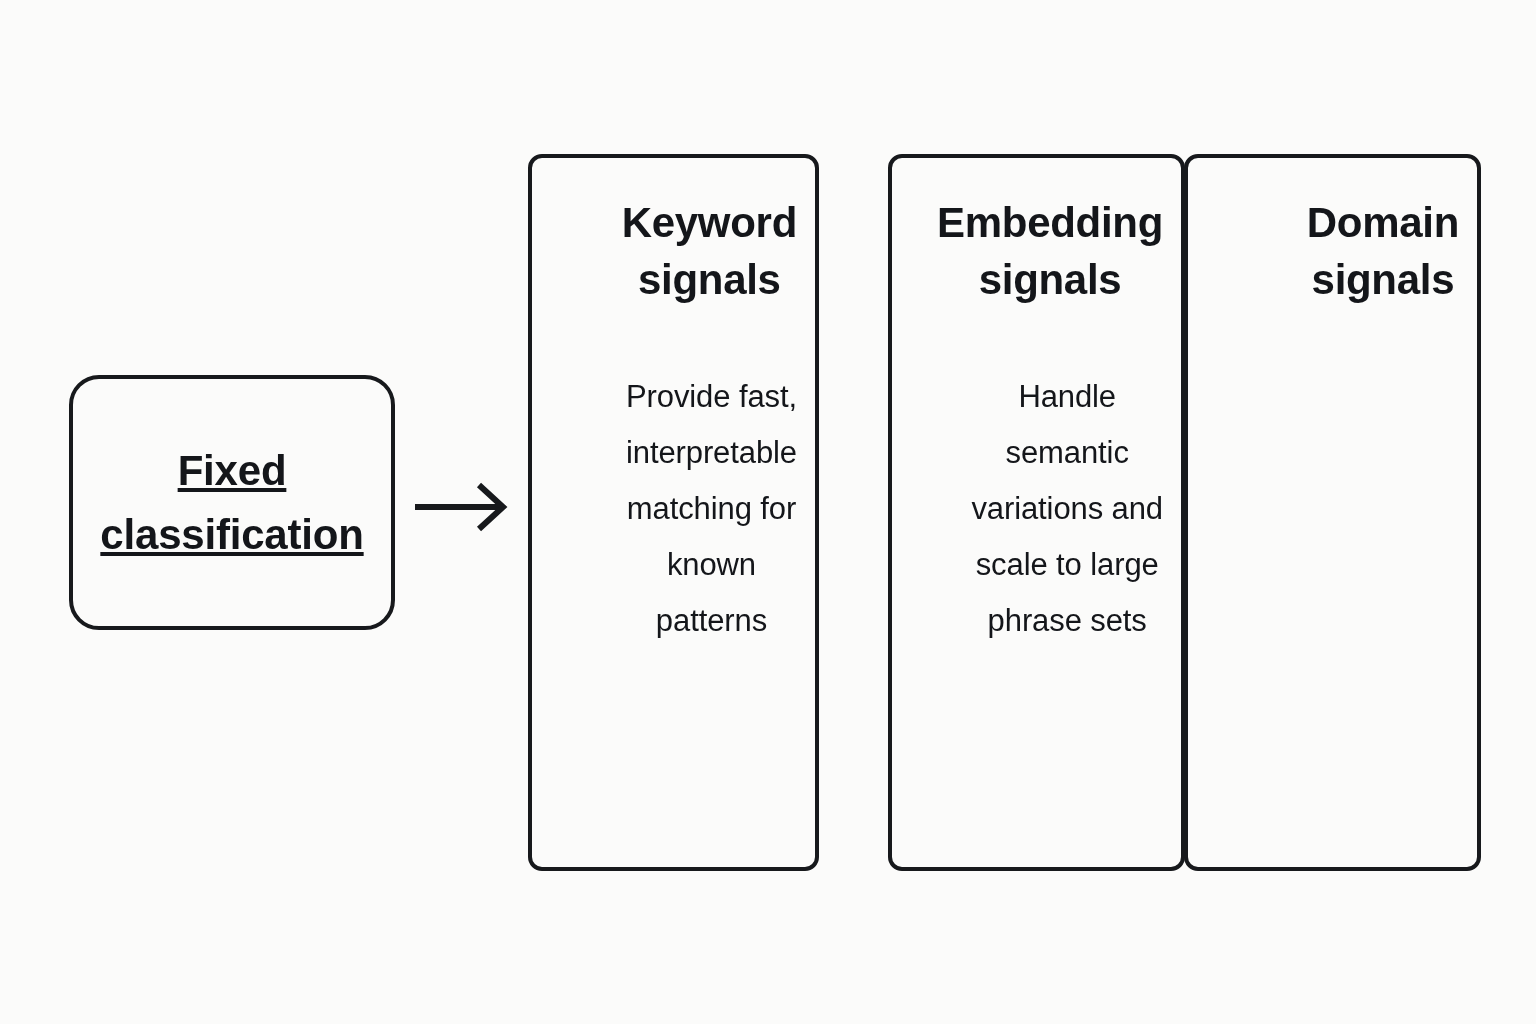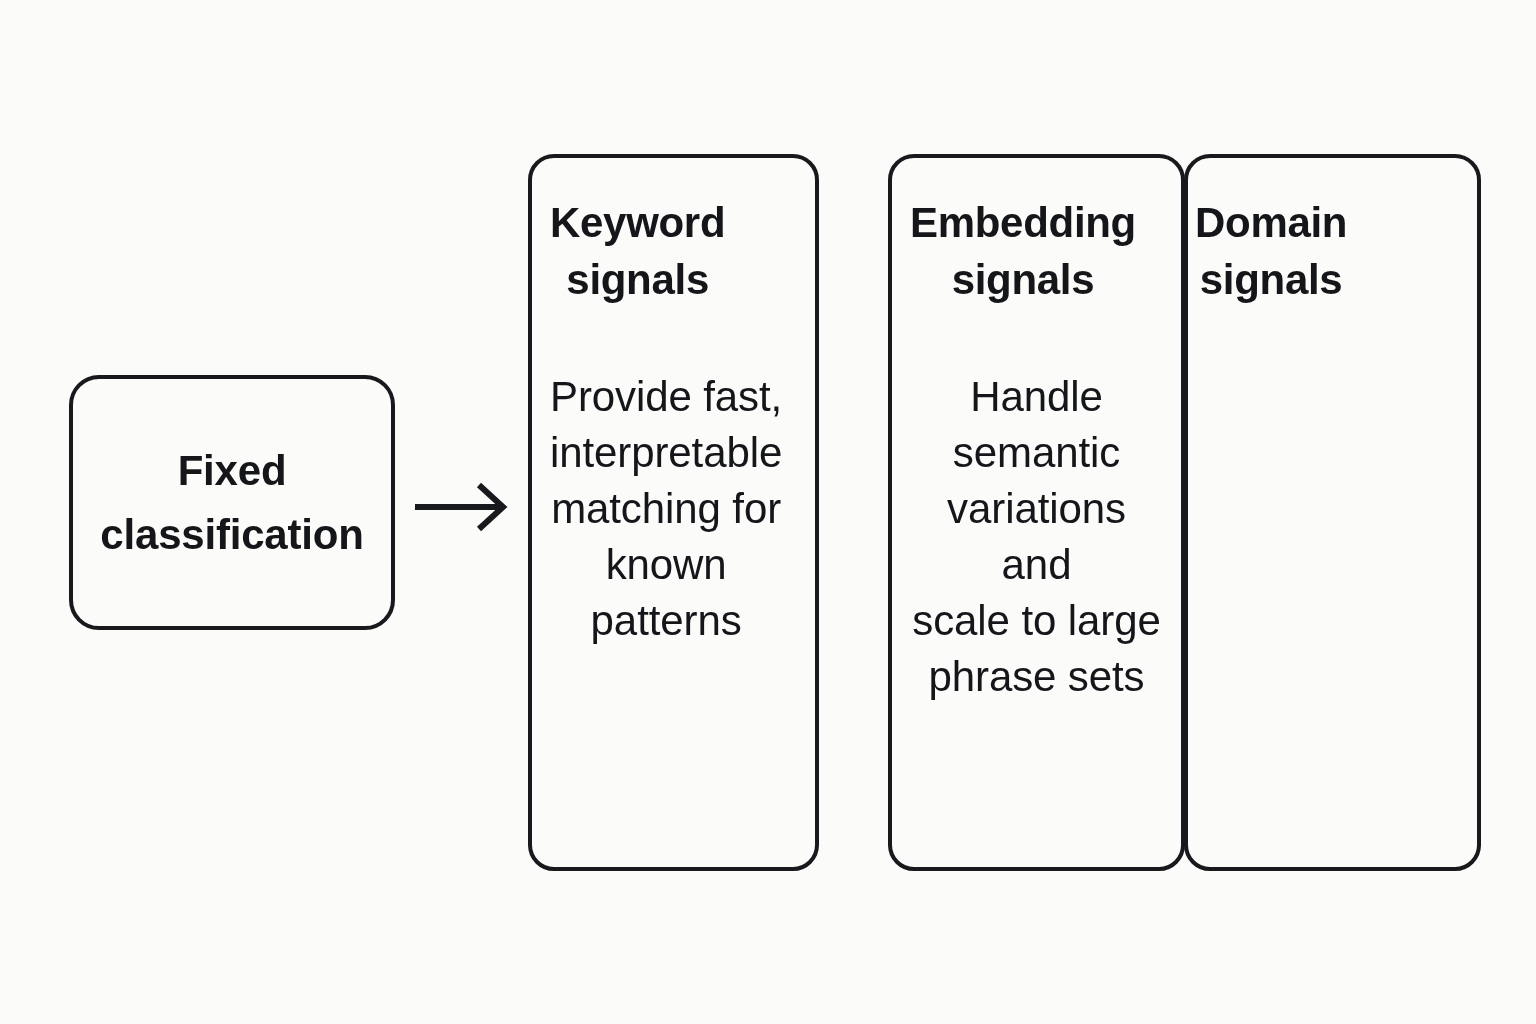--- a/index.html
+++ b/index.html
@@ -36,61 +36,62 @@
     align-items: center;
     justify-content: center;
   }
   .source-label {
     font-size: 42px;
     font-weight: bold;
     line-height: 64px;
     text-align: center;
     letter-spacing: -0.2px;
     white-space: pre-line;
+    text-decoration: underline;
   }
 
   
   .arrow {
     position: absolute;
     left: 409px;
     top: 477px;
     width: 104px;
     height: 60px;
   }
 
   
   .card {
     position: absolute;
     top: 154px;
     height: 717px;
     box-sizing: border-box;
     border: 4px solid #17191c;
-    border-radius: 26px;
+    border-radius: 14px;
     background: #fbfbfa;
     padding: 36px 18px 0 18px;
     display: flex;
     flex-direction: column;
-    align-items: flex-start;
+    align-items: flex-end;
   }
   .card-1 { left: 528px;  width: 291px; }
   .card-2 { left: 888px;  width: 297px; }
   .card-3 { left: 1184px; width: 297px; padding-left: 7px; }
 
   .card-title {
     font-size: 42px;
     font-weight: bold;
     line-height: 57px;
     text-align: center;
     letter-spacing: -0.3px;
     white-space: pre-line;
     margin: 0;
   }
   .card-body {
     margin-top: 61px;
-    font-size: 42px;
+    font-size: 31px;
     font-weight: normal;
     line-height: 56px;
     text-align: center;
     letter-spacing: -0.1px;
     white-space: pre-line;
   }
 </style>
 </head>
 <body>
 

